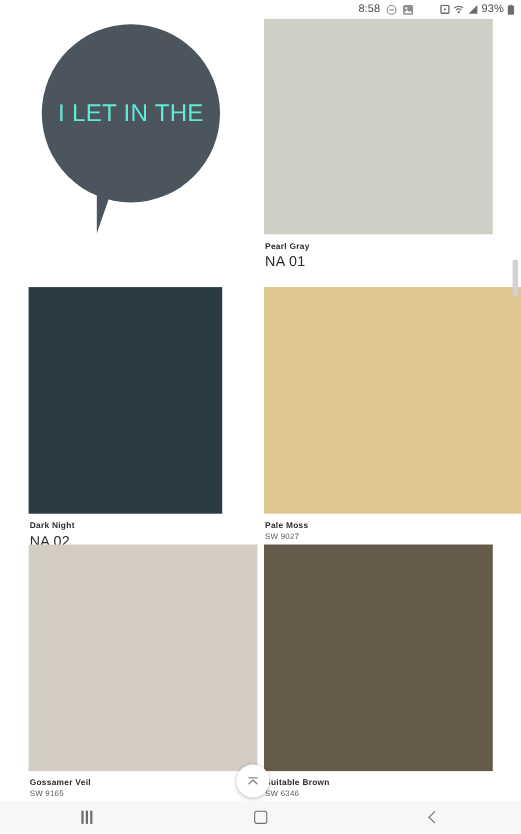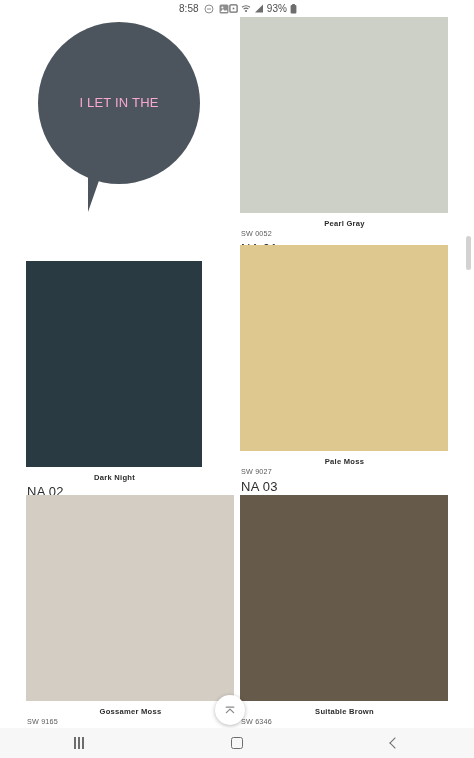--- a/index.html
+++ b/index.html
@@ -7,57 +7,57 @@
     width:474px; height:758px;
     background:#ffffff;
     font-family:"Liberation Sans", sans-serif;
     overflow:hidden;
   }
   #app { position:relative; width:474px; height:758px; background:#fff; }
 
   
   .statusbar{
     position:absolute; top:0; left:0; width:474px; height:17px;
-    display:flex; align-items:center; justify-content:center;
+    display:flex; align-items:center; justify-content:flex-end;
     padding:0 6px 0 8px; background:#fff; z-index:40;
   }
   .sb-left{ display:flex; align-items:center; gap:5px; }
-  .sb-right{ display:flex; align-items:center; gap:3px; }
+  .sb-right{ display:flex; align-items:center; gap:3px;margin-left:24px; }
   .sb-clock{ font-size:10px; color:#4c4c4c; letter-spacing:.1px; }
   .sb-pct{ font-size:10px; color:#4c4c4c; letter-spacing:.1px; }
   .sb-ico{ display:inline-block; line-height:0; }
 
   
   .content{ position:absolute; top:17px; left:0; width:474px; height:711px; background:#fff; }
 
   
   .bubble-wrap{ position:absolute; left:38px; top:5px; width:168px; height:200px; }
   .bubble{
     position:absolute; left:0; top:0; width:162px; height:162px;
     border-radius:50%; background:#4c545d;
     display:flex; align-items:center; justify-content:center;
   }
   .bubble-text{
-    color:#f9a8d4; text-align:center; font-size:13px; line-height:1.42;
+    color:#5eead4; text-align:center; font-size:22px; line-height:1.42;
     letter-spacing:.2px; padding:0 14px;
   }
   .bubble-tail{
     position:absolute; left:50px; top:128px; width:0; height:0;
     border-left:14px solid #4c545d;
     border-right:16px solid transparent;
     border-top:22px solid #4c545d;
     border-bottom:40px solid transparent;
   }
 
   
   .grid{ position:absolute; left:0; top:0; width:474px; }
   .cell{ position:absolute; }
   .chip{ width:100%; display:block; }
   .meta{ padding:6px 0 0 1px; }
-  .m-name{ font-size:7.6px; font-weight:bold; color:#2c2c2c; letter-spacing:.25px; line-height:1.35;text-align:center; }
+  .m-name{ font-size:7.6px; font-weight:bold; color:#2c2c2c; letter-spacing:.25px; line-height:1.35; }
   .m-code{ font-size:7.2px; color:#5a5a5a; letter-spacing:.2px; line-height:1.5; }
   .m-id{ font-size:13px; font-weight:normal; color:#2c2c2c; letter-spacing:.25px; line-height:1.4; }
 
   
   .scroll-thumb{
     position:absolute; right:3px; top:236px; width:5px; height:34px;
     background:#d2d2d2; border-radius:3px; z-index:30;
   }
 
   
@@ -140,46 +140,45 @@
         </div>
       </div>
     </div>
 
     <div class="grid">
 
       <div class="cell" style="left:240px; top:0px; width:208px;">
         <span class="chip" style="height: 196px; background: rgb(204, 208, 199);"></span>
         <div class="meta">
           <div class="m-name">Pearl Gray</div>
-          <div class="m-code">SW 0052</div>
           <div class="m-id">NA 01</div>
         </div>
       </div>
 
       <div class="cell" style="left:26px; top:244px; width:176px;">
         <span class="chip" style="height: 206px; background: rgb(42, 58, 66);"></span>
         <div class="meta">
           <div class="m-name">Dark Night</div>
           <div class="m-id">NA 02</div>
         </div>
       </div>
 
-      <div class="cell" style="left:240px; top:228px; width:208px;">
+      <div class="cell" style="left:240px; top:244px; width:234px;">
         <span class="chip" style="height: 206px; background: rgb(223, 199, 144);"></span>
         <div class="meta">
           <div class="m-name">Pale Moss</div>
           <div class="m-code">SW 9027</div>
           <div class="m-id">NA 03</div>
         </div>
       </div>
 
       <div class="cell" style="left:26px; top:478px; width:208px;">
         <span class="chip" style="height: 206px; background: rgb(211, 205, 195);"></span>
         <div class="meta">
-          <div class="m-name">Gossamer Moss</div>
+          <div class="m-name">Gossamer Veil</div>
           <div class="m-code">SW 9165</div>
           <div class="m-id">NA 04</div>
         </div>
       </div>
 
       <div class="cell" style="left:240px; top:478px; width:208px;">
         <span class="chip" style="height: 206px; background: rgb(102, 90, 74);"></span>
         <div class="meta">
           <div class="m-name">Suitable Brown</div>
           <div class="m-code">SW 6346</div>

